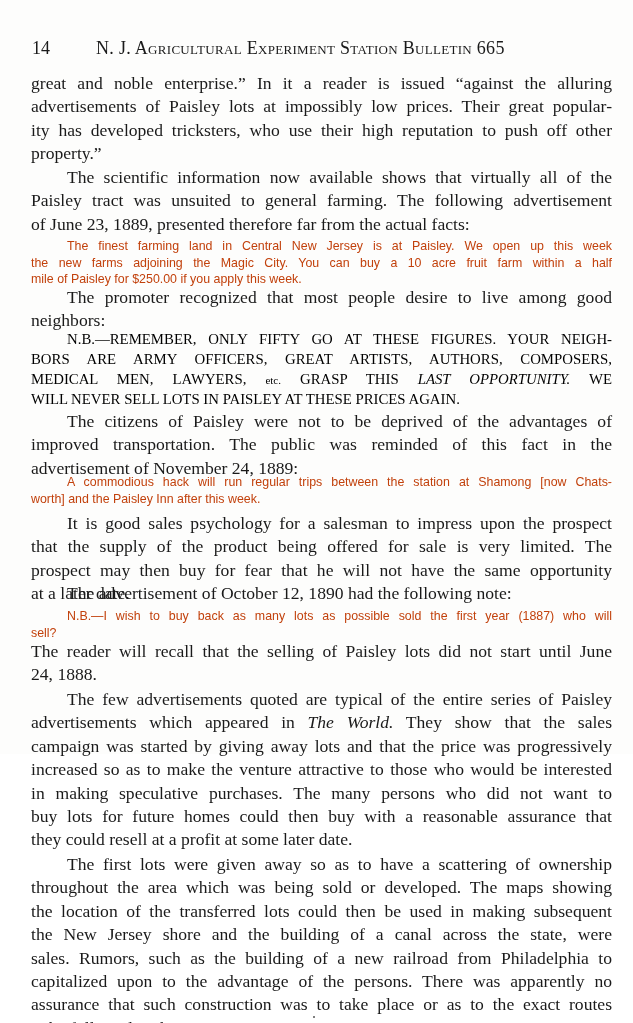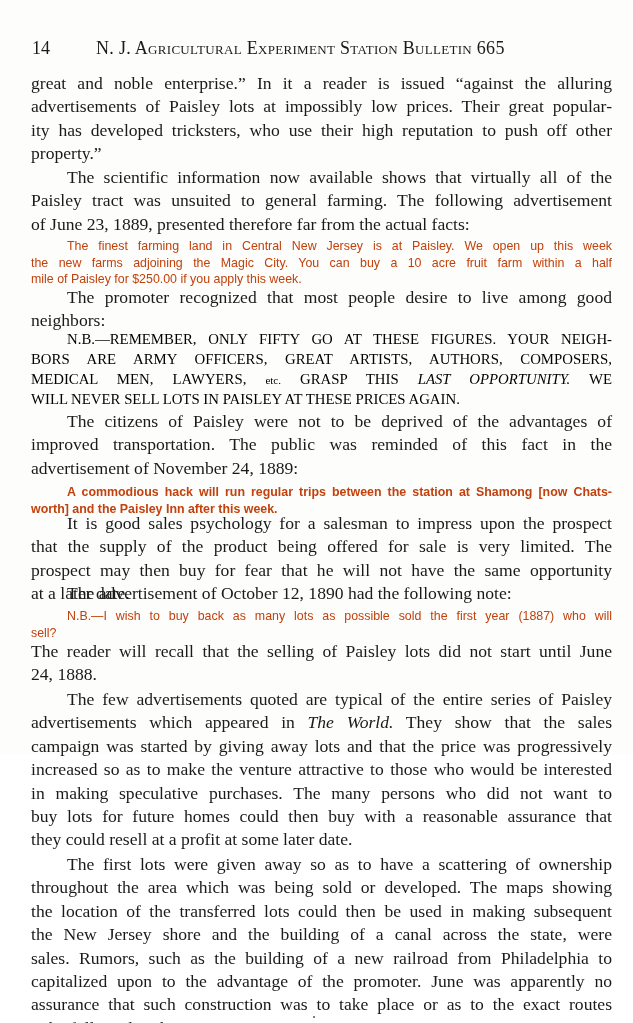--- a/index.html
+++ b/index.html
@@ -60,21 +60,21 @@
     <span class="line"><span>MEDICAL MEN, LAWYERS, </span><span class="small">etc.</span><span>  GRASP THIS </span><em>LAST OPPORTUNITY.</em><span>  WE</span></span>
     <span class="line last">WILL NEVER SELL LOTS IN PAISLEY AT THESE PRICES AGAIN.</span>
   </div>
 
   <div class="block body-text" style="top:410px;">
     <span class="line indent">The citizens of Paisley were not to be deprived of the advantages of</span>
     <span class="line">improved transportation.  The public was reminded of this fact in the</span>
     <span class="line last">advertisement of November 24, 1889:</span>
   </div>
 
-  <div class="block ad-text" style="top:484px;font-weight:bold;">
+  <div class="block ad-text" style="top:474px;">
     <span class="line ind-ad">A commodious hack will run regular trips between the station at Shamong [now Chats-</span>
     <span class="line last">worth] and the Paisley Inn after this week.</span>
   </div>
 
   <div class="block body-text" style="top:512px;">
     <span class="line indent">It is good sales psychology for a salesman to impress upon the prospect</span>
     <span class="line">that the supply of the product being offered for sale is very limited.  The</span>
     <span class="line">prospect may then buy for fear that he will not have the same opportunity</span>
     <span class="line last">at a later date.</span>
   </div>
@@ -102,19 +102,19 @@
     <span class="line">buy lots for future homes could then buy with a reasonable assurance that</span>
     <span class="line last">they could resell at a profit at some later date.</span>
   </div>
 
   <div class="block body-text" style="top:853px;">
     <span class="line indent">The first lots were given away so as to have a scattering of ownership</span>
     <span class="line">throughout the area which was being sold or developed.  The maps showing</span>
     <span class="line">the location of the transferred lots could then be used in making subsequent</span>
     <span class="line">the New Jersey shore and the building of a canal across the state, were</span>
     <span class="line">sales.  Rumors, such as the building of a new railroad from Philadelphia to</span>
-    <span class="line">capitalized upon to the advantage of the promoter.  June was apparently no</span>
+    <span class="line">capitalized upon to the advantage of the persons.  There was apparently no</span>
     <span class="line">assurance that such construction was to take place or as to the exact routes</span>
     <span class="line last">to be followed in that event.</span>
   </div>
 
   <div class="dot"></div>
 </div>
 
 </body></html>

